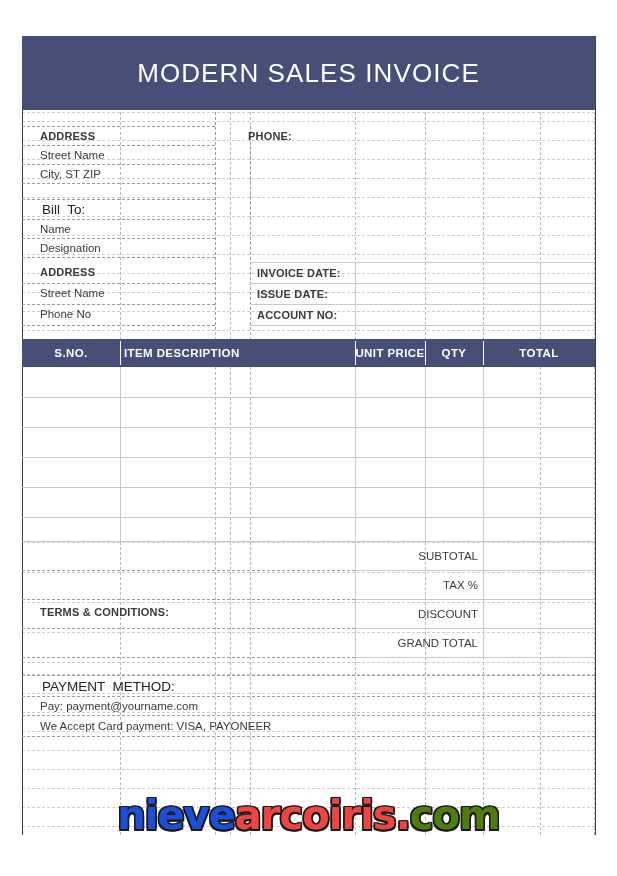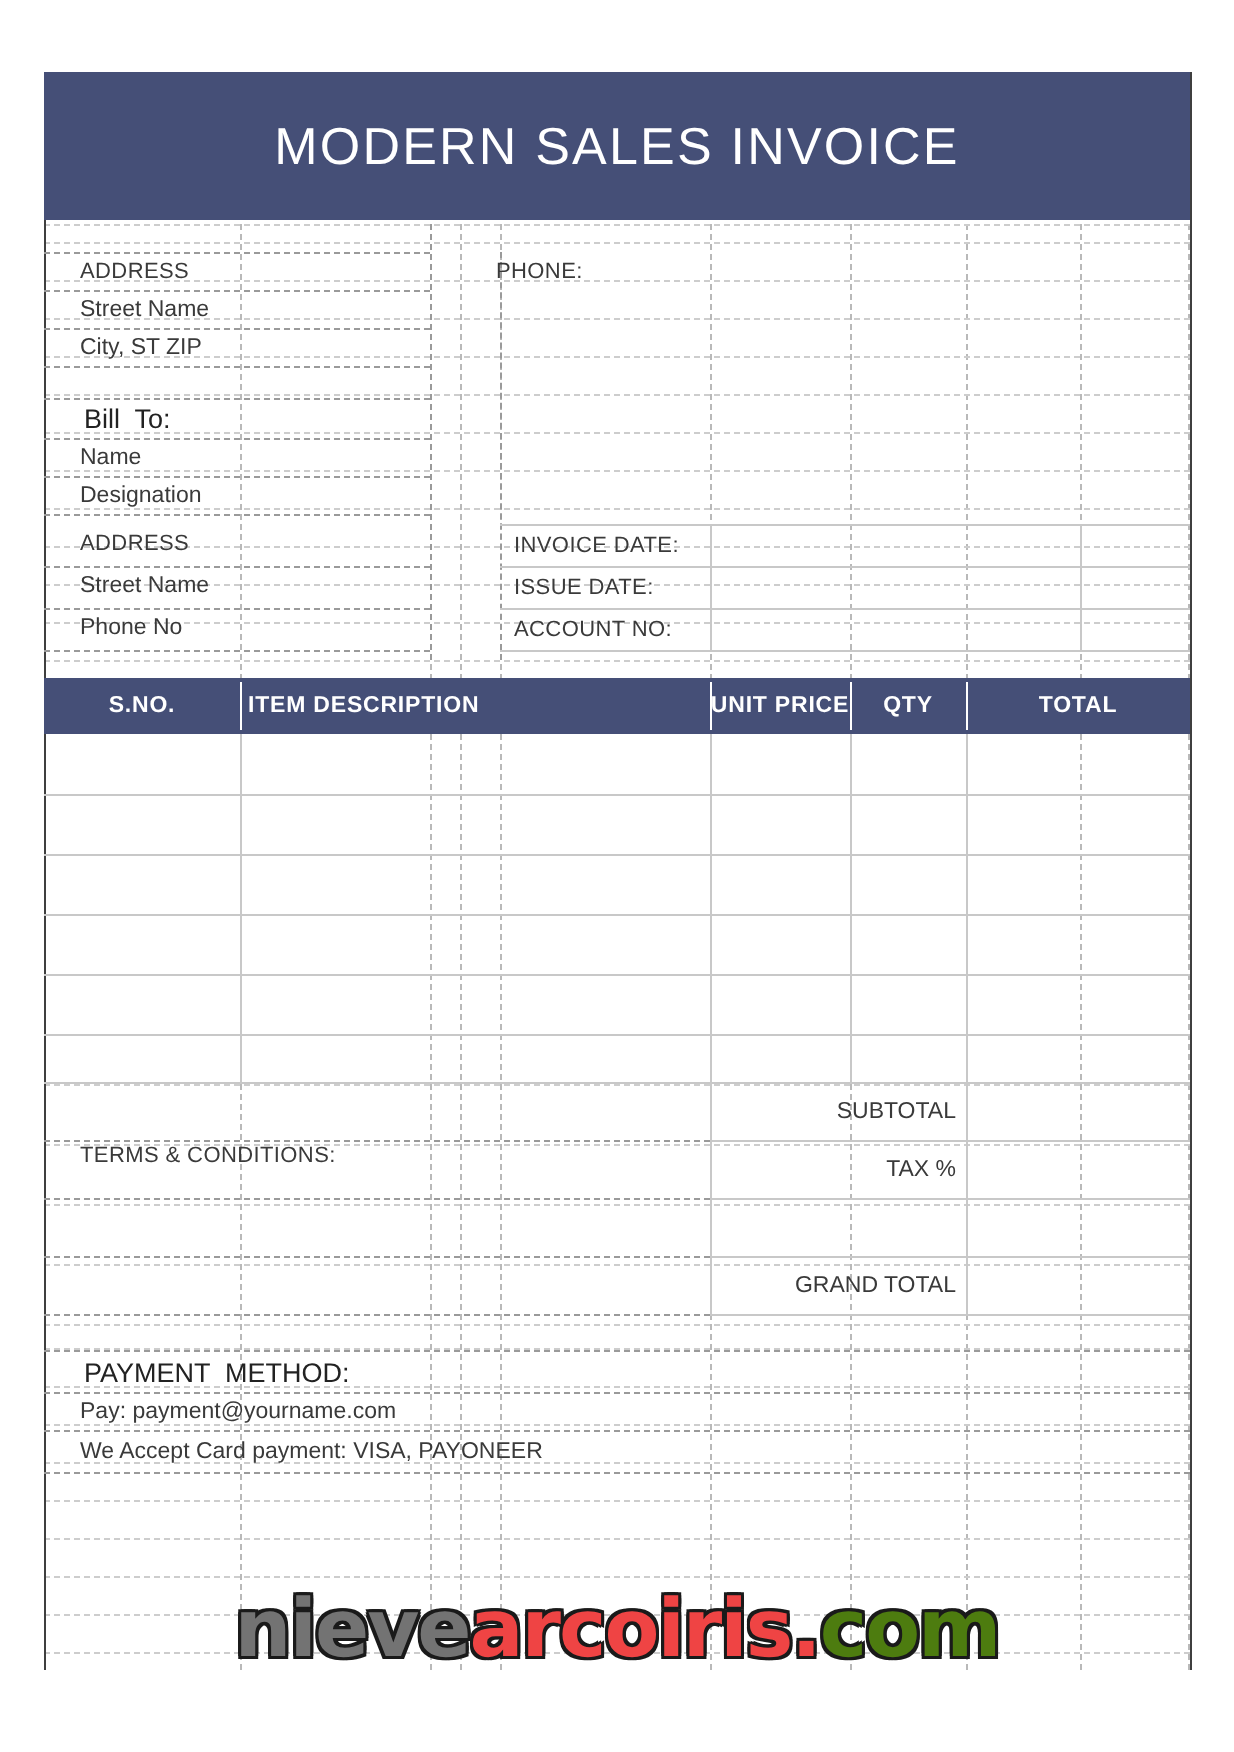--- a/index.html
+++ b/index.html
@@ -78,21 +78,21 @@
   .cell {
     position: absolute;
     font-size: 11.5px;
     color: #3a3a3a;
     display: flex;
     align-items: center;
     white-space: pre;
   }
   .cell.r { justify-content: flex-end; }
 
-  .lbl-caps { font-size: 11px; letter-spacing: 0.2px; }
+  .lbl-caps { font-size: 11px; letter-spacing: 0.2px; font-weight: bold; }
   .lbl-big  { font-size: 13.5px; color: #222; }
 
   
   .rowline {
     position: absolute;
     height: 0;
     border-top: 1px dashed #9a9a9a;
   }
   .rowline.solid { border-top: 1px solid #c8c8c8; }
 
@@ -159,21 +159,21 @@
     white-space: pre;
     line-height: 46px;
   }
   .watermark span {
     text-shadow:
       -1.5px -1.5px 0 #1a1a1a,  1.5px -1.5px 0 #1a1a1a,
       -1.5px  1.5px 0 #1a1a1a,  1.5px  1.5px 0 #1a1a1a,
        0px   -1.5px 0 #1a1a1a,  0px    1.5px 0 #1a1a1a,
       -1.5px  0px   0 #1a1a1a,  1.5px  0px   0 #1a1a1a;
   }
-  .wm-a { color: #737373; }
+  .wm-a { color: #1d4ed8; }
   .wm-b { color: #ef4444; }
   .wm-c { color: #4d7c0f; }
 </style>
 </head>
 <body>
 
 <div id="sheet">
 
   <div class="bg-grid">
     <div class="bg-vline" style="left:0px"></div>
@@ -310,31 +310,32 @@
   <div class="tbody-line" style="left:355px; top:657px; width:240px;"></div>
   <div class="tbody-vline" style="left:483px; top:541px; height:116px;"></div>
   <div class="tbody-vline" style="left:355px; top:541px; height:116px;"></div>
 
   <div class="cell r" style="left:360px; top:542px; width:118px; height:28px;">SUBTOTAL</div>
   <div class="cell" style="left:489px; top:542px; width:100px; height:28px;"></div>
 
   <div class="cell r" style="left:360px; top:571px; width:118px; height:28px;">TAX %</div>
   <div class="cell" style="left:489px; top:571px; width:100px; height:28px;"></div>
 
+  <div class="cell r" style="left:360px; top:600px; width:118px; height:28px;">DISCOUNT</div>
   <div class="cell" style="left:489px; top:600px; width:100px; height:28px;"></div>
 
   <div class="cell r" style="left:360px; top:629px; width:118px; height:28px;">GRAND TOTAL</div>
   <div class="cell" style="left:489px; top:629px; width:100px; height:28px;"></div>
 
   <div class="rowline" style="left:22px; top:570px; width:333px;"></div>
   <div class="rowline" style="left:22px; top:599px; width:333px;"></div>
   <div class="rowline" style="left:22px; top:628px; width:333px;"></div>
   <div class="rowline" style="left:22px; top:657px; width:333px;"></div>
 
-  <div class="cell lbl-caps" style="left:40px; top:564px; width:280px; height:28px;">TERMS &amp; CONDITIONS:</div>
+  <div class="cell lbl-caps" style="left:40px; top:598px; width:280px; height:28px;">TERMS &amp; CONDITIONS:</div>
   <div class="cell" style="left:40px; top:600px; width:280px; height:56px;"></div>
 
   <div class="rowline" style="left:22px; top:675px; width:573px;"></div>
   <div class="rowline" style="left:22px; top:696px; width:573px;"></div>
   <div class="rowline" style="left:22px; top:715px; width:573px;"></div>
   <div class="rowline" style="left:22px; top:736px; width:573px;"></div>
 
   <div class="cell lbl-big" style="left:42px; top:676px; width:300px; height:20px;">PAYMENT  METHOD:</div>
   <div class="cell" style="left:40px; top:697px; width:330px; height:18px;">Pay: payment@yourname.com</div>
   <div class="cell" style="left:40px; top:716px; width:330px; height:20px;">We Accept Card payment: VISA, PAYONEER</div>

